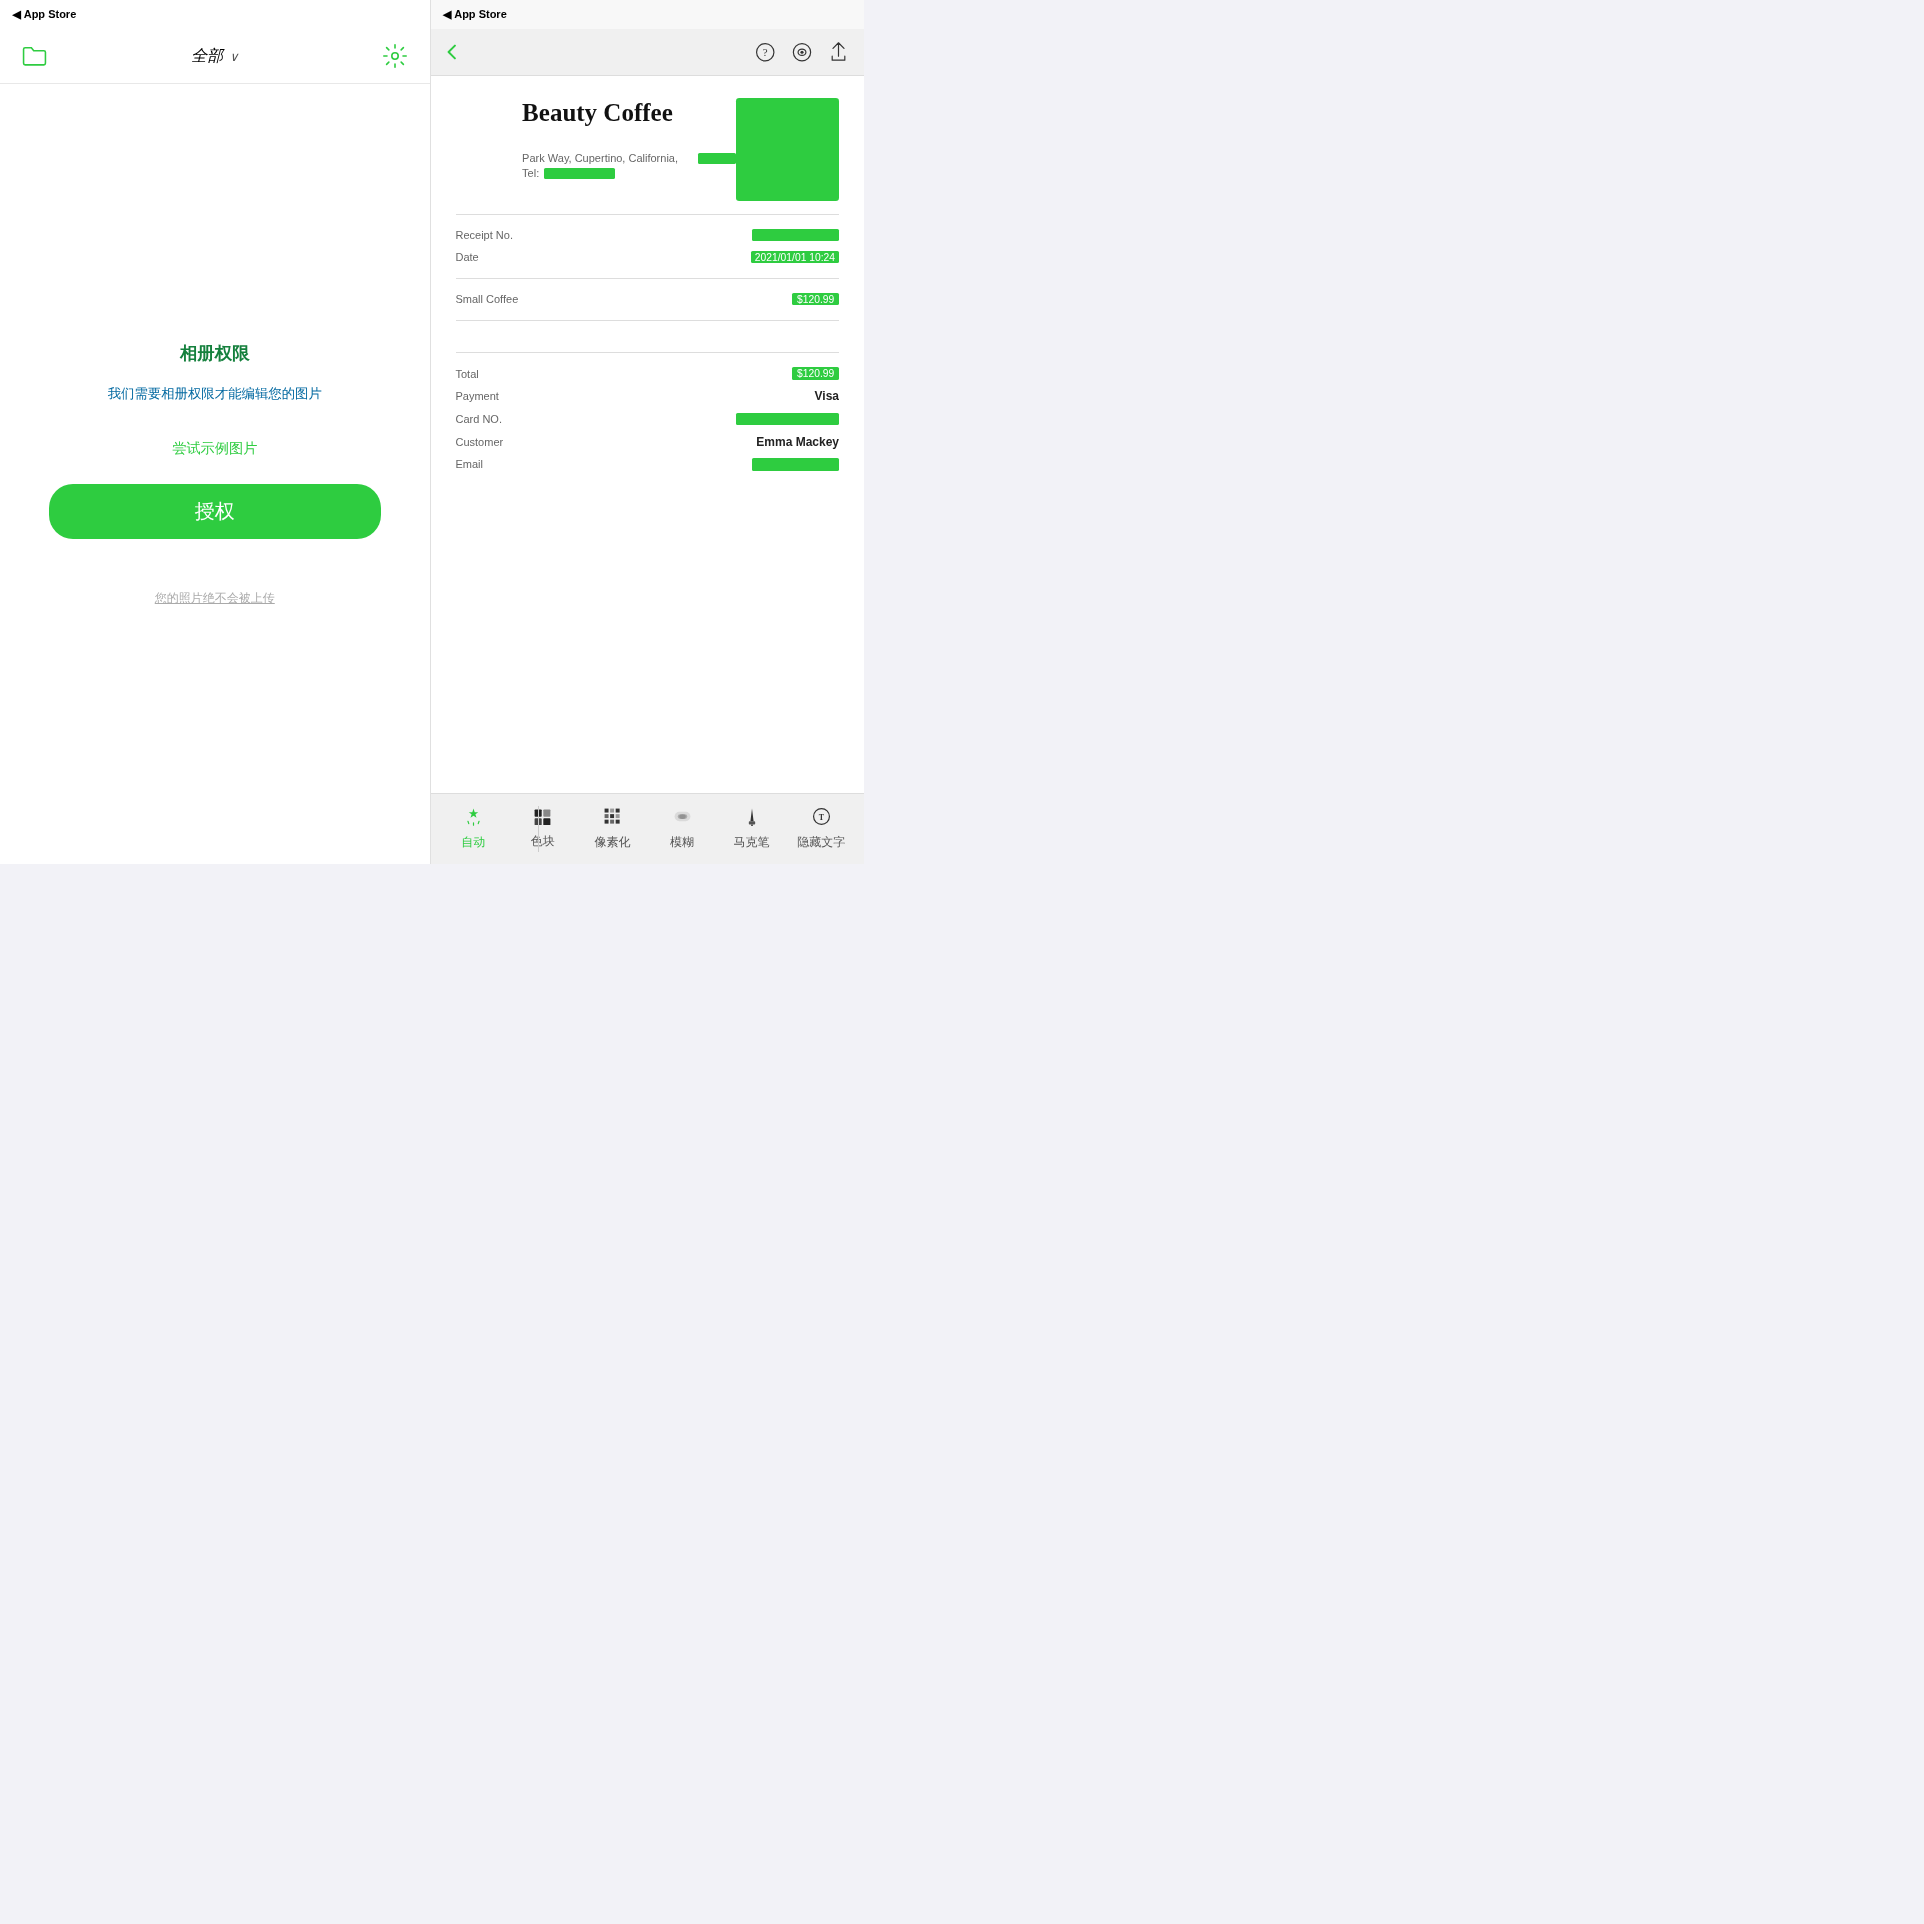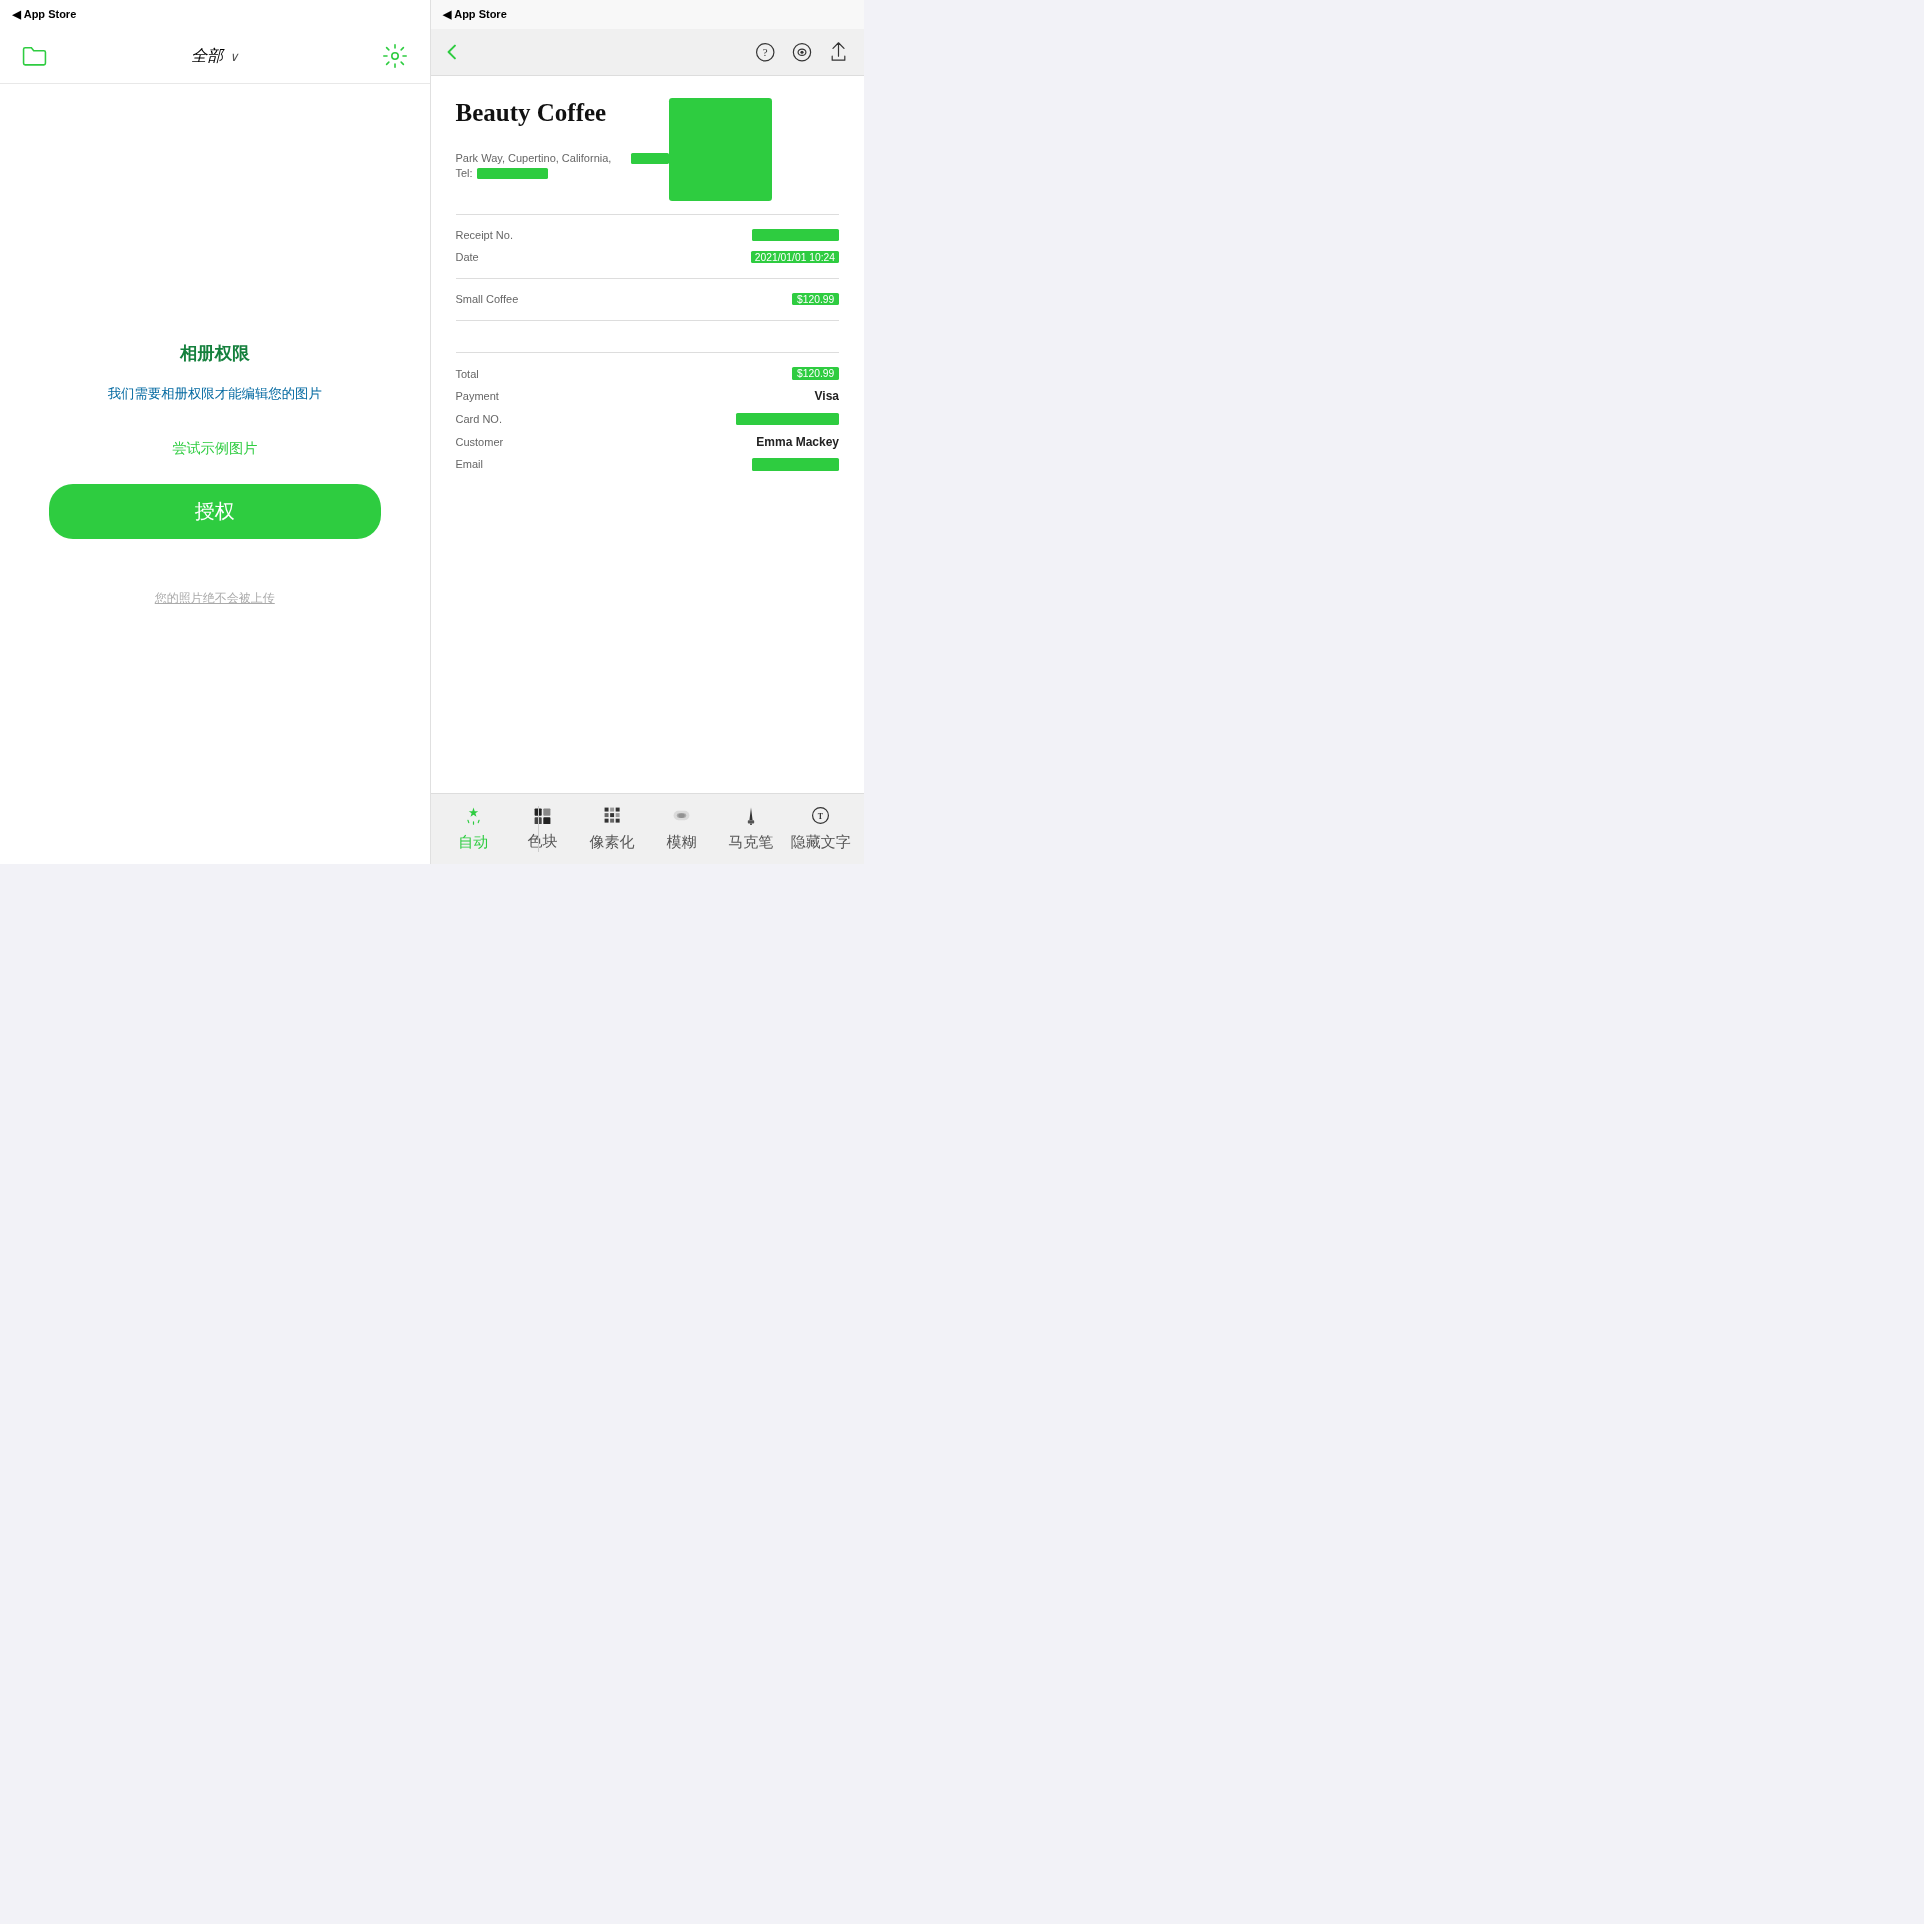--- a/index.html
+++ b/index.html
@@ -189,21 +189,21 @@
       background: #fff;
       margin: 0;
     }
 
     .receipt-content {
       padding: 22px 25px;
     }
 
     .receipt-header {
       display: flex;
-      justify-content: flex-start;
+      justify-content: flex-end;
       align-items: flex-start;
       margin-bottom: 12.6px;
     }
 
     .receipt-business-name {
       font-family: 'Georgia', serif;
       font-size: 25px;
       font-weight: 700;
       color: #111;
       line-height: 1.2;
@@ -327,21 +327,21 @@
 
     .toolbar-item-inactive {
       color: #555;
     }
 
     .toolbar-icon {
       font-size: 17.4px;
     }
 
     .toolbar-label {
-      font-size: 15px;
+      font-size: 12px;
     }
   </style>
 </head>
 <body>
 
 <div class="left-panel">
 
   <div class="status-bar-left">
     <span>◀ App Store</span>
   </div>

